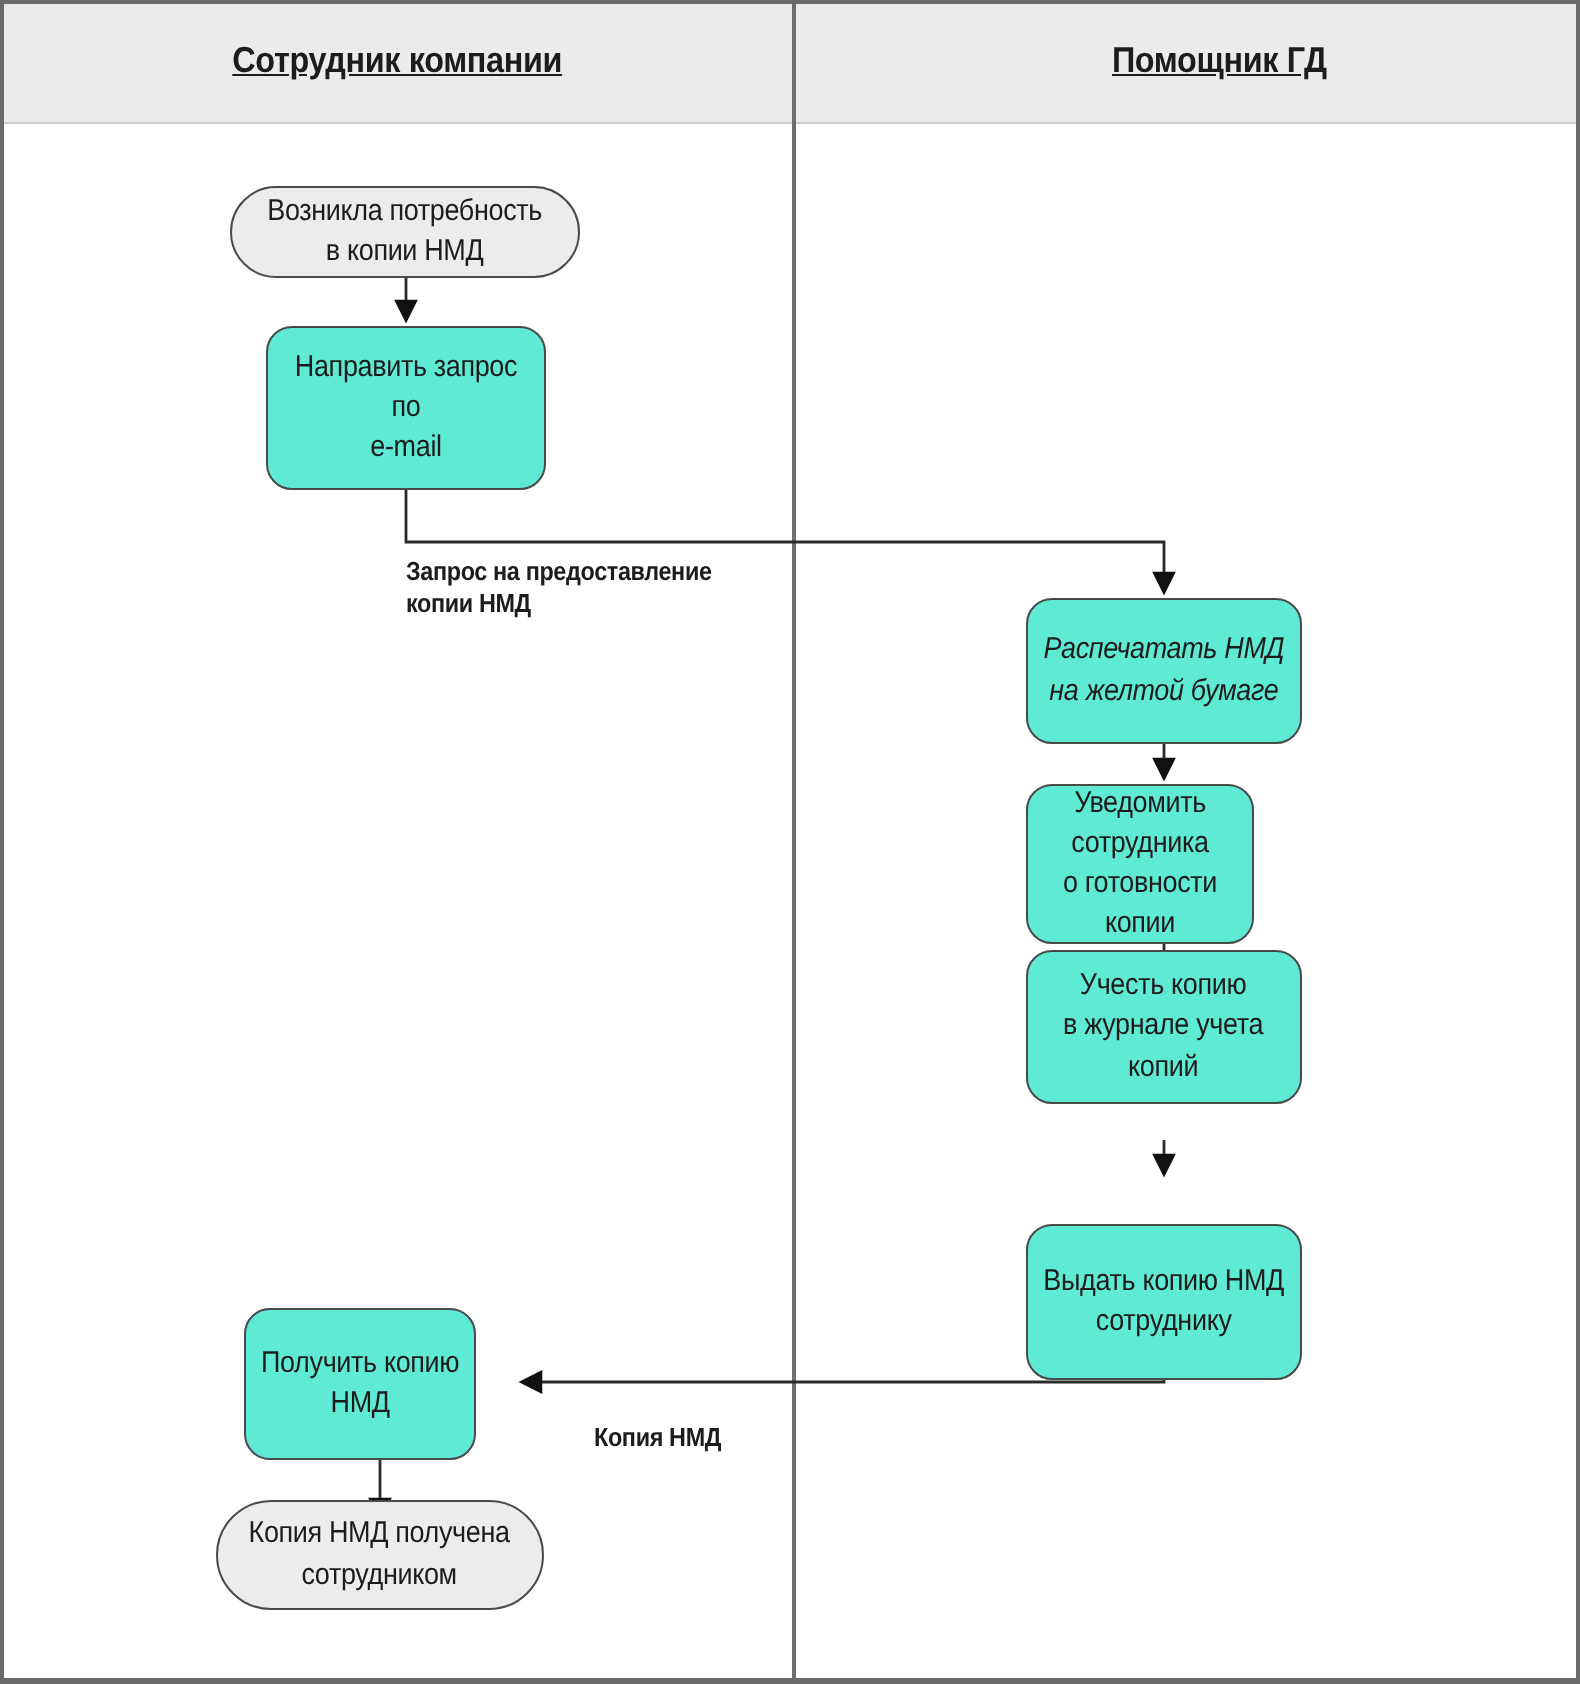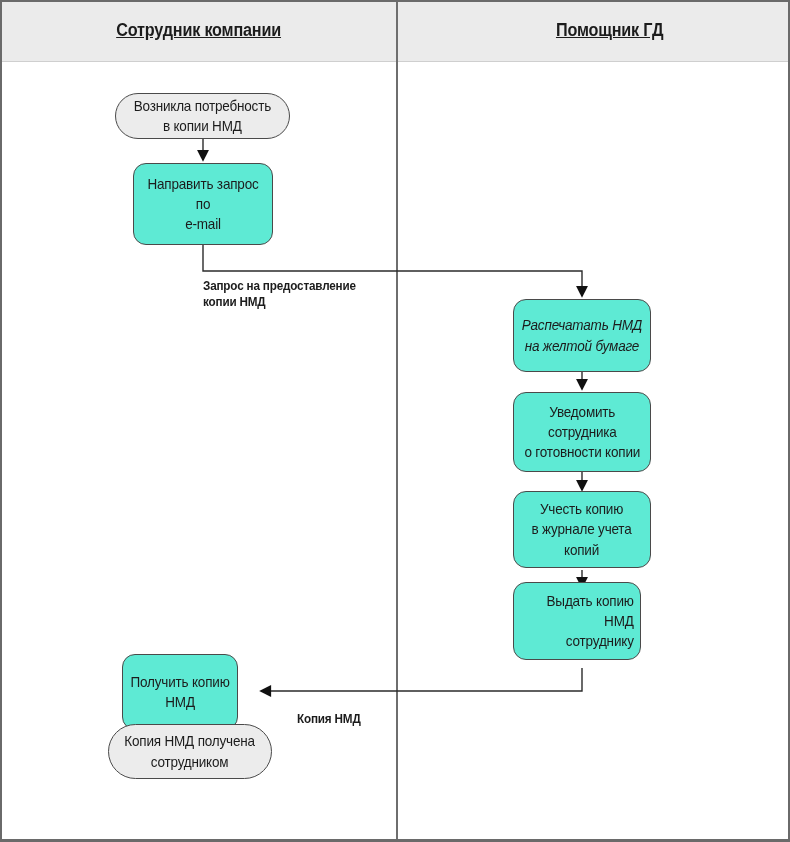--- a/index.html
+++ b/index.html
@@ -74,43 +74,43 @@
   <div class="node task" style="left:133px;top:163px;width:140px;height:82px;">
     <span class="txt">Направить запрос по
 e-mail</span>
   </div>
 
   <div class="node task" style="left:513px;top:299px;width:138px;height:73px;font-style:italic;">
     <span class="txt">Распечатать НМД
 на желтой бумаге</span>
   </div>
 
-  <div class="node task" style="left:513px;top:392px;width:138px;height:80px;">
+  <div class="node task" style="left:513px;top:392px;width:114px;height:80px;">
     <span class="txt">Уведомить
 сотрудника
 о готовности копии</span>
   </div>
 
-  <div class="node task" style="left:513px;top:491px;width:138px;height:77px;">
+  <div class="node task" style="left:513px;top:475px;width:138px;height:77px;">
     <span class="txt">Учесть копию
 в журнале учета
 копий</span>
   </div>
 
-  <div class="node task" style="left:513px;top:582px;width:128px;height:78px;text-align:right;">
+  <div class="node task" style="left:513px;top:612px;width:138px;height:78px;">
     <span class="txt">Выдать копию НМД
 сотруднику</span>
   </div>
 
   <div class="node task" style="left:122px;top:654px;width:116px;height:76px;">
     <span class="txt">Получить копию
 НМД</span>
   </div>
 
-  <div class="node terminator" style="left:108px;top:724px;width:164px;height:55px;border-radius:28px;justify-content:center;">
+  <div class="node terminator" style="left:108px;top:750px;width:164px;height:55px;border-radius:28px;justify-content:center;">
     <span class="txt">Копия НМД получена
 сотрудником</span>
   </div>
 
   <div class="edge-label" style="left:203px;top:278px;">Запрос на предоставление
 копии НМД</div>
   <div class="edge-label" style="left:297px;top:711px;">Копия НМД</div>
 
   <div class="outer-border"></div>
 </div>

